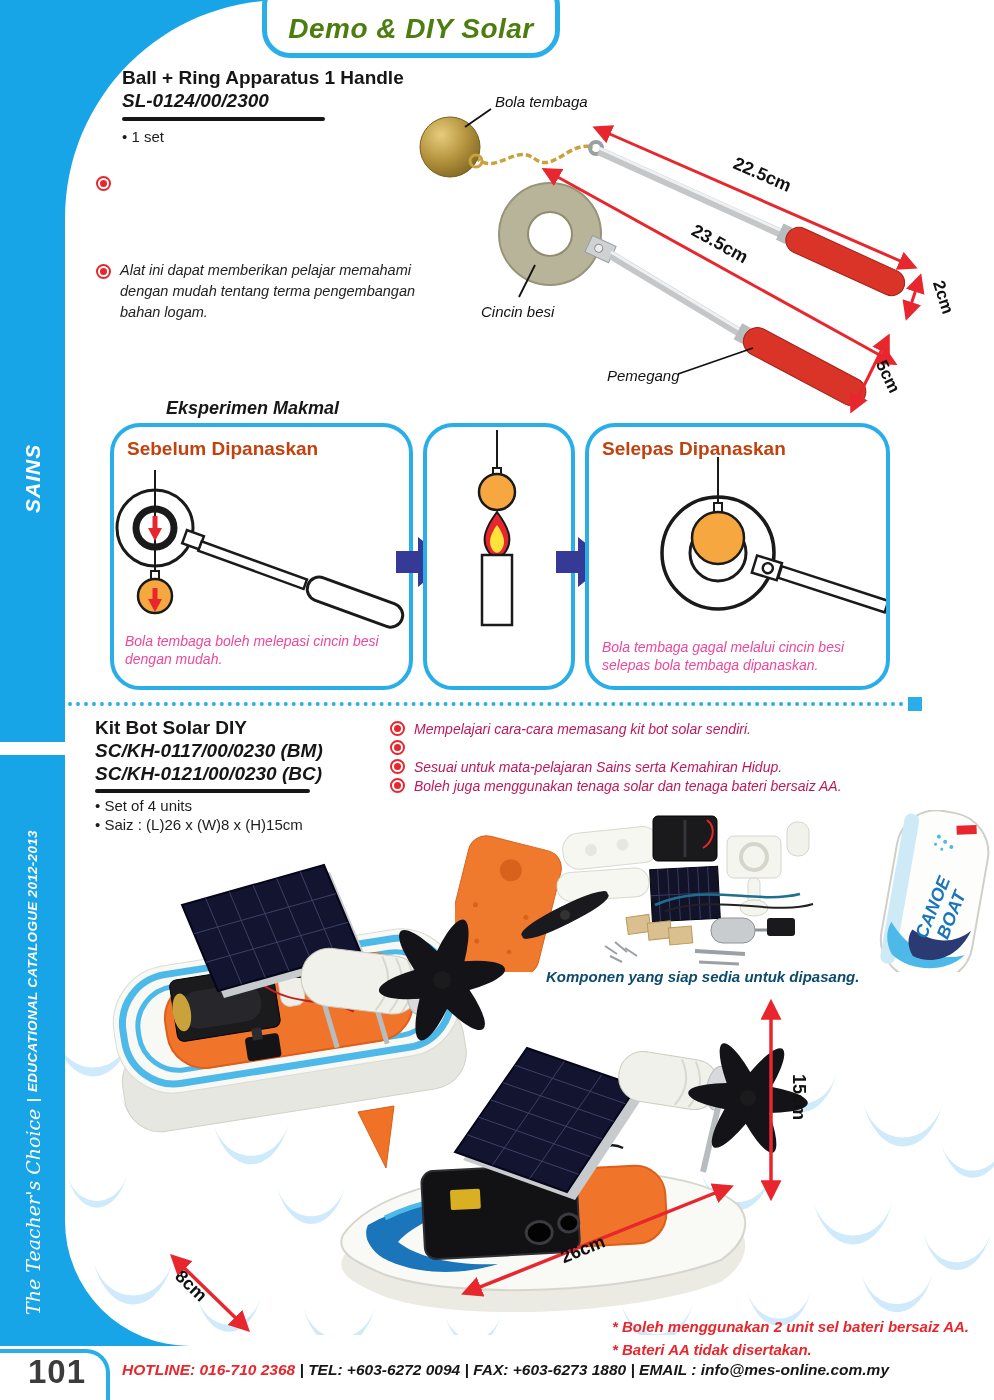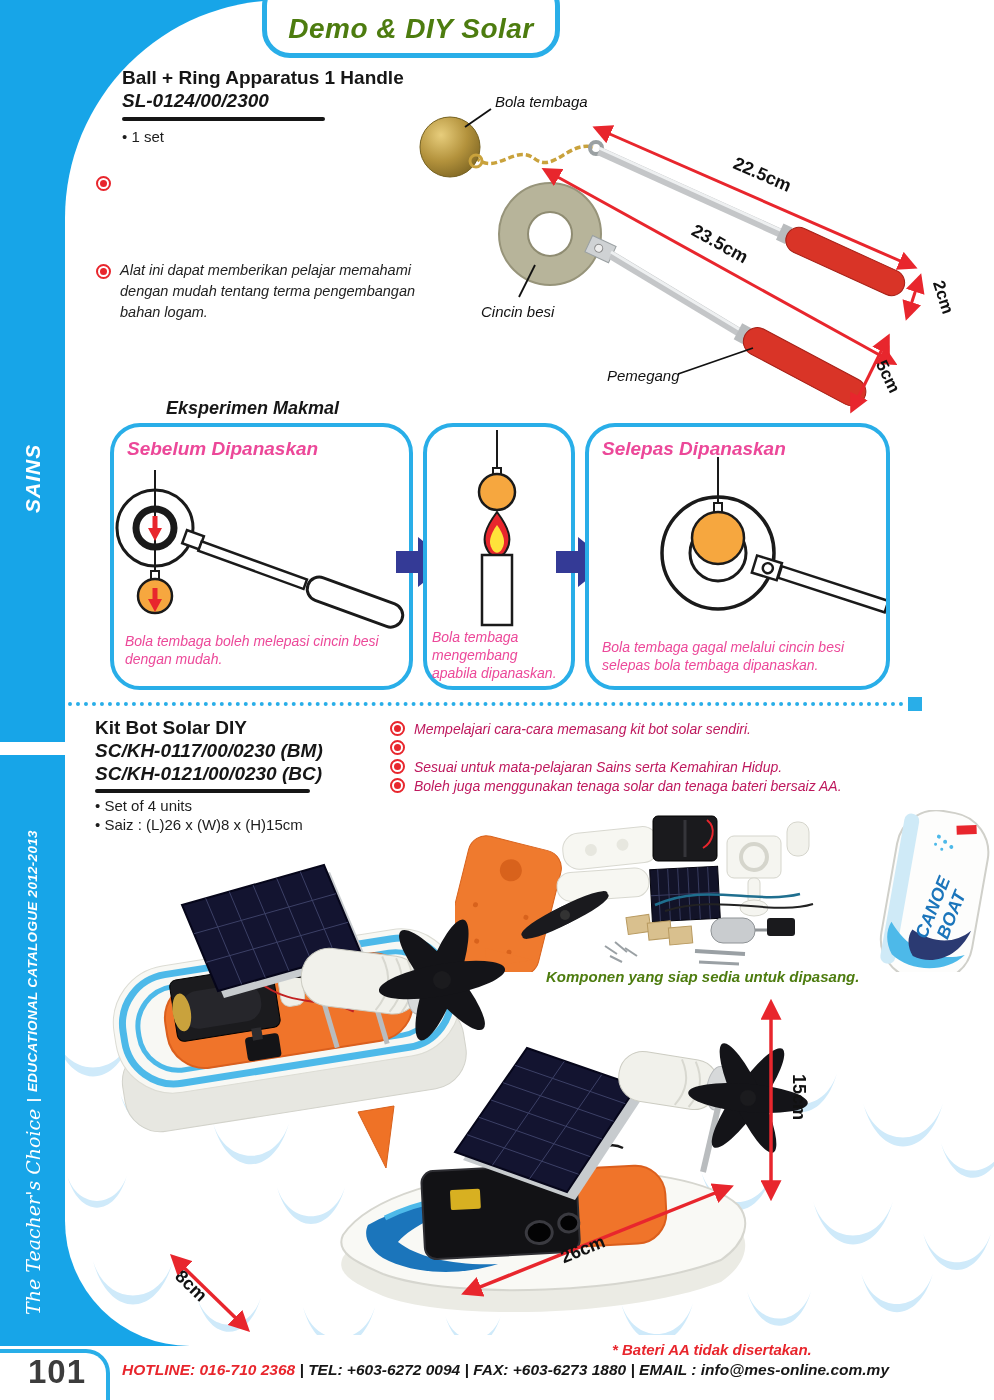--- a/index.html
+++ b/index.html
@@ -28,28 +28,28 @@
   .rule{height:4px;background:#161616;border-radius:2px;}
   .spec{font-size:15px;color:#1d1d1d;}
 
   .desc{font-size:14.5px;line-height:21px;font-style:italic;color:#222;}
   .tbullet{width:15px;height:15px;border:2.5px solid #e8262d;border-radius:50%;
            display:flex;align-items:center;justify-content:center;box-sizing:border-box;background:#fff;}
   .tbullet i{width:7px;height:7px;background:#e8262d;border-radius:50%;}
 
   .exp-h{font-size:18px;font-weight:bold;font-style:italic;color:#161616;}
   .panel{border:4px solid #29aee8;border-radius:30px;background:#fff;box-sizing:border-box;}
-  .panel-title{font-size:19px;font-weight:bold;font-style:italic;color:#ec4899;}
+  .panel-title{font-size:19px;font-weight:bold;color:#c2410c;}
   .caption{font-size:14px;font-style:italic;color:#ec4899;line-height:18px;}
 
   .dotted{border-top:4px dotted #29aee8;}
   .sq{width:14px;height:14px;background:#29aee8;}
 
   .kbullet-t{font-size:14px;font-style:italic;color:#be185d;line-height:17px;white-space:nowrap;}
-  .comp-cap{font-size:15px;font-style:italic;font-weight:600;color:#4d7c0f;}
+  .comp-cap{font-size:15px;font-style:italic;font-weight:600;color:#0c4a6e;}
   .rednote{font-size:15px;font-weight:bold;font-style:italic;color:#e8262d;white-space:nowrap;}
 
   .pageno{font-size:33px;font-weight:bold;color:#3c3c3c;letter-spacing:1px;}
   .foot-line{font-size:15.5px;font-weight:bold;font-style:italic;white-space:nowrap;color:#161616;}
   .foot-line .red{color:#e8262d;}
   .foot-corner{left:-10px;top:1349px;width:116px;height:60px;border-top:4px solid #29aee8;
                border-right:4px solid #29aee8;border-top-right-radius:24px;}
   svg text{font-family:"Liberation Sans",sans-serif;}
 </style>
 </head>
@@ -184,21 +184,20 @@
 
   <div class="abs panel" style="left:423px;top:423px;width:152px;height:267px;"></div>
   <svg class="abs" style="left:425px;top:428px;" width="148" height="200" viewBox="0 0 148 200">
     <line x1="72" y1="2" x2="72" y2="42" stroke="#1a1a1a" stroke-width="2"></line>
     <rect x="68" y="40" width="8" height="8" fill="#ffffff" stroke="#1a1a1a" stroke-width="2"></rect>
     <circle cx="72" cy="64" r="18" fill="#f6a73f" stroke="#1a1a1a" stroke-width="2.5"></circle>
     <path d="M72,84 C84,100 88,112 81,123 C77,130 67,130 63,123 C56,112 60,100 72,84 Z" fill="#e8262d" stroke="#1a1a1a" stroke-width="2"></path>
     <path d="M72,97 C79,107 81,114 77,121 C74,126 70,126 67,121 C63,114 65,107 72,97 Z" fill="#ffe23a"></path>
     <rect x="57" y="127" width="30" height="70" fill="#ffffff" stroke="#1a1a1a" stroke-width="2.5"></rect>
   </svg>
-  <div class="abs caption" style="left:432px;top:628px;width:130px;">Bola tembaga mengembang apabila dipanaskan.</div>
 
   <svg class="abs" style="left:556px;top:536px;" width="54" height="52" viewBox="0 0 54 52">
     <polygon points="0,15 22,15 22,1 53,26 22,51 22,37 0,37" fill="#343a96"></polygon>
   </svg>
 
   <div class="abs panel" style="left:585px;top:423px;width:305px;height:267px;"></div>
   <div class="abs panel-title" style="left:602px;top:438px;">Selepas Dipanaskan</div>
   <svg class="abs" style="left:588px;top:455px;" width="298" height="182" viewBox="0 0 298 182">
     <line x1="130" y1="2" x2="130" y2="50" stroke="#1a1a1a" stroke-width="2"></line>
     <rect x="126" y="48" width="8" height="9" fill="#ffffff" stroke="#1a1a1a" stroke-width="2"></rect>
@@ -464,20 +463,21 @@
     <g transform="translate(520,410) rotate(-22)">
         <text text-anchor="middle" font-size="18" font-weight="bold" fill="#111111">26cm</text>
       </g>
 
     <line x1="108" y1="412" x2="182" y2="484" stroke="#e8262d" stroke-width="3.5" marker-start="url(#arrS)" marker-end="url(#arrS)"></line>
     <g transform="translate(122,445) rotate(44)">
         <text text-anchor="middle" font-size="18" font-weight="bold" fill="#111111">8cm</text>
       </g>
   </svg>
 
+  <div class="abs rednote" style="left:612px;top:1318px;">* Boleh menggunakan 2 unit sel bateri bersaiz AA.</div>
   <div class="abs rednote" style="left:612px;top:1341px;">* Bateri AA tidak disertakan.</div>
 
   <div class="abs foot-corner"></div>
   <div class="abs pageno" style="left:28px;top:1353px;">101</div>
   <div class="abs foot-line" style="left:122px;top:1361px;">
     <span class="red">HOTLINE: 016-710 2368</span>
     <span> </span>
     <span>| TEL: +603-6272 0094  |  FAX: +603-6273 1880 | EMAIL : info@mes-online.com.my</span>
   </div>
 

